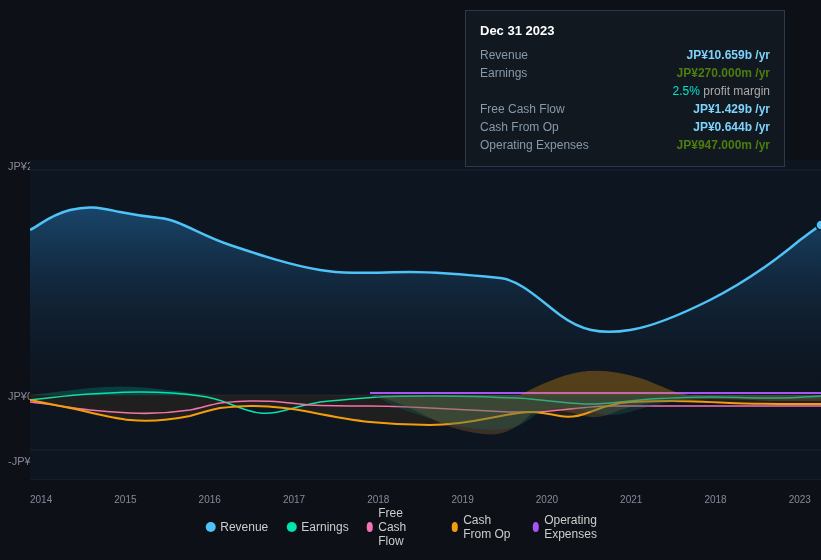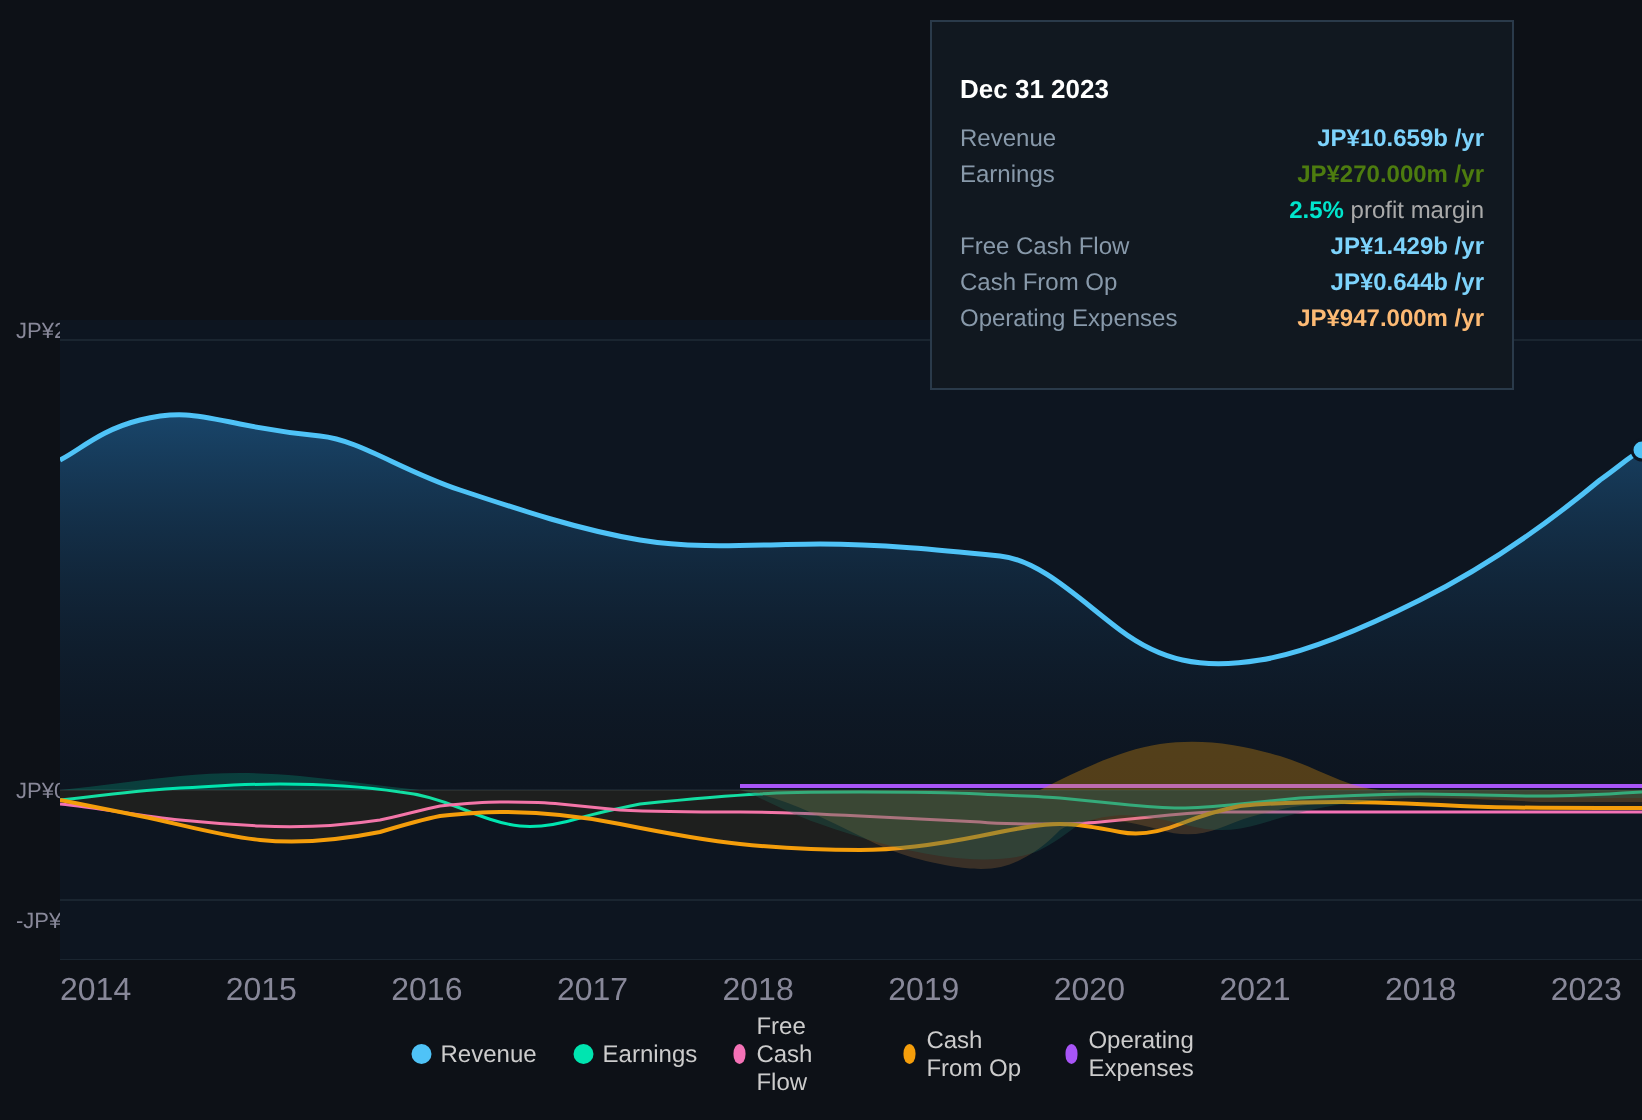--- a/index.html
+++ b/index.html
@@ -19,22 +19,22 @@
       height: 560px;
     }
 
     
     .info-panel {
       position: absolute;
       top: 10px;
       left: 465px;
       background: #111820;
       border: 1px solid #2a3a4a;
-      padding: 26px 14px;
-      width: 292px;
+      padding: 12px 14px;
+      width: 320px;
       z-index: 10;
     }
 
     .info-panel-date {
       font-size: 13px;
       font-weight: bold;
       color: #fff;
       margin-bottom: 8px;
     }
 
@@ -51,29 +51,29 @@
       min-width: 130px;
     }
 
     .info-value {
       color: #4fc3f7;
       font-weight: bold;
     }
 
     .info-value.cyan { color: #7dd3fc; }
     .info-value.teal { color: #4d7c0f; }
-    .info-value.purple { color: #fdba74; }
+    .info-value.purple { color: #4d7c0f; }
 
     .profit-margin {
       color: #aaa;
       font-size: 12px;
     }
     .profit-margin span {
       color: #00e5cc;
-      font-weight: bold;
+      font-weight: normal;
       margin-top: 48px;
     }
 
     .y-label {
       position: absolute;
       left: 8px;
       font-size: 11px;
       color: #889;
     }
 
@@ -85,21 +85,21 @@
     .x-axis {
       position: absolute;
       bottom: 55px;
       left: 30px;
       right: 10px;
       display: flex;
       justify-content: space-between;
     }
 
     .x-label {
-      font-size: 16px;
+      font-size: 10px;
       color: #889;
       margin-top: 20px;
     }
 
     
     .legend {
       position: absolute;
       bottom: 12px;
       left: 50%;
       transform: translateX(-50%);

